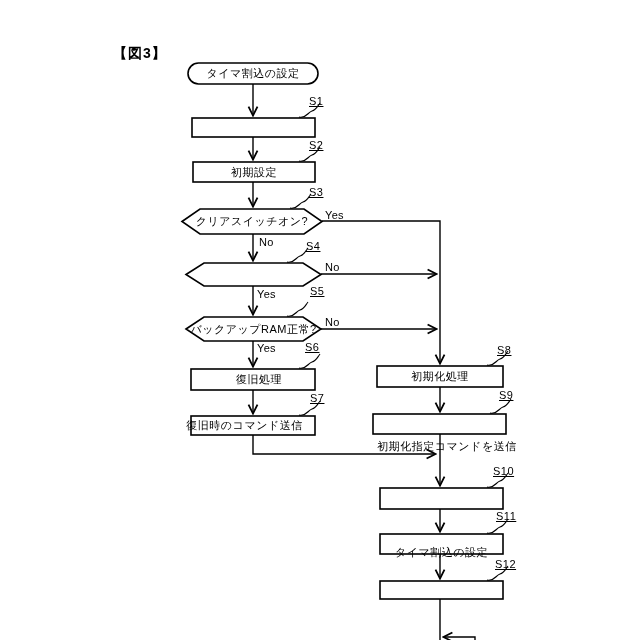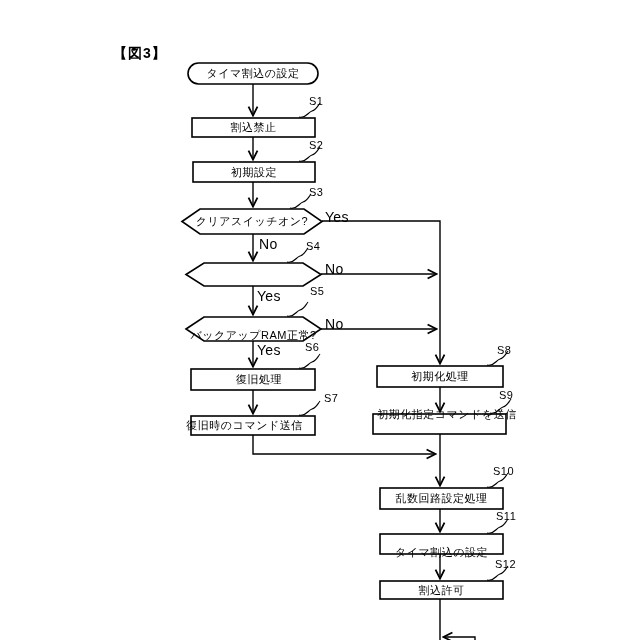--- a/index.html
+++ b/index.html
@@ -12,24 +12,24 @@
   .stage svg{position:absolute;left:0;top:0;}
   .fig-label{
     position:absolute;left:113px;top:6px;font-size:14px;font-weight:600;
     letter-spacing:1px;
   }
   .node-text{
     position:absolute;display:flex;align-items:center;justify-content:center;
     font-size:11px;letter-spacing:0.5px;white-space:nowrap;
   }
   .step-tag{
-    position:absolute;font-size:11px;letter-spacing:0.5px;
+    position:absolute;font-size:11px;letter-spacing:0.5px;text-decoration:underline;
   }
   .branch-label{
-    position:absolute;font-size:14px;letter-spacing:0.3px;
+    position:absolute;font-size:11px;letter-spacing:0.3px;
   }
 </style>
 </head>
 <body>
 
 <div class="stage">
 
   <svg width="640" height="640" viewBox="0 0 640 640">
     <defs>
       <marker id="arrow" viewBox="0 0 10 10" refX="8.5" refY="5" markerWidth="9" markerHeight="8" orient="auto-start-reverse">
@@ -84,39 +84,36 @@
       <path d="M490,374 c7,2 9,-5 13,-6 s5,-4 8,-8"></path>
       <path d="M487,448 c7,2 9,-5 13,-6 s5,-4 8,-8"></path>
       <path d="M487,494 c7,2 9,-5 13,-6 s5,-4 8,-8"></path>
       <path d="M487,541 c7,2 9,-5 13,-6 s5,-4 8,-8"></path>
     </g>
   </svg>
 
   <div class="fig-label">【図3】</div>
 
   <div class="node-text" style="left:188px;top:24px;width:130px;height:21px">タイマ割込の設定</div>
-  <div class="node-text" style="left:192px;top:79px;width:123px;height:19px">割込禁止</div>
   <div class="node-text" style="left:182px;top:170px;width:140px;height:25px">クリアスイッチオン?</div>
   <div class="node-text" style="left:193px;top:123px;width:122px;height:20px">初期設定</div>
-  <div class="node-text" style="left:186px;top:284px;width:135px;height:24px">バックアップRAM正常?</div>
+  <div class="node-text" style="left:186px;top:278px;width:135px;height:24px">バックアップRAM正常?</div>
   <div class="node-text" style="left:191px;top:330px;width:136px;height:21px">復旧処理</div>
   <div class="node-text" style="left:191px;top:377px;width:107px;height:19px">復旧時のコマンド送信</div>
   <div class="node-text" style="left:377px;top:327px;width:126px;height:21px">初期化処理</div>
-  <div class="node-text" style="left:373px;top:365px;width:148px;height:20px">初期化指定コマンドを送信</div>
-  <div class="node-text" style="left:380px;top:449px;width:123px;height:21px">乱数回路設定処理</div>
+  <div class="node-text" style="left:373px;top:397px;width:148px;height:20px">初期化指定コマンドを送信</div>
   <div class="node-text" style="left:380px;top:495px;width:123px;height:36px">タイマ割込の設定</div>
-  <div class="node-text" style="left:380px;top:542px;width:123px;height:18px">割込許可</div>
 
   <div class="step-tag" style="left:309px;top:56px">S1</div>
   <div class="step-tag" style="left:309px;top:100px">S2</div>
   <div class="step-tag" style="left:309px;top:147px">S3</div>
   <div class="step-tag" style="left:306px;top:201px">S4</div>
   <div class="step-tag" style="left:310px;top:246px">S5</div>
   <div class="step-tag" style="left:305px;top:302px">S6</div>
-  <div class="step-tag" style="left:324px;top:353px">S7</div>
+  <div class="step-tag" style="left:310px;top:353px">S7</div>
   <div class="step-tag" style="left:497px;top:305px">S8</div>
   <div class="step-tag" style="left:499px;top:350px">S9</div>
   <div class="step-tag" style="left:493px;top:426px">S10</div>
   <div class="step-tag" style="left:496px;top:471px">S11</div>
   <div class="step-tag" style="left:495px;top:519px">S12</div>
 
   <div class="branch-label" style="left:325px;top:170px">Yes</div>
   <div class="branch-label" style="left:259px;top:197px">No</div>
   <div class="branch-label" style="left:325px;top:222px">No</div>
   <div class="branch-label" style="left:257px;top:249px">Yes</div>

